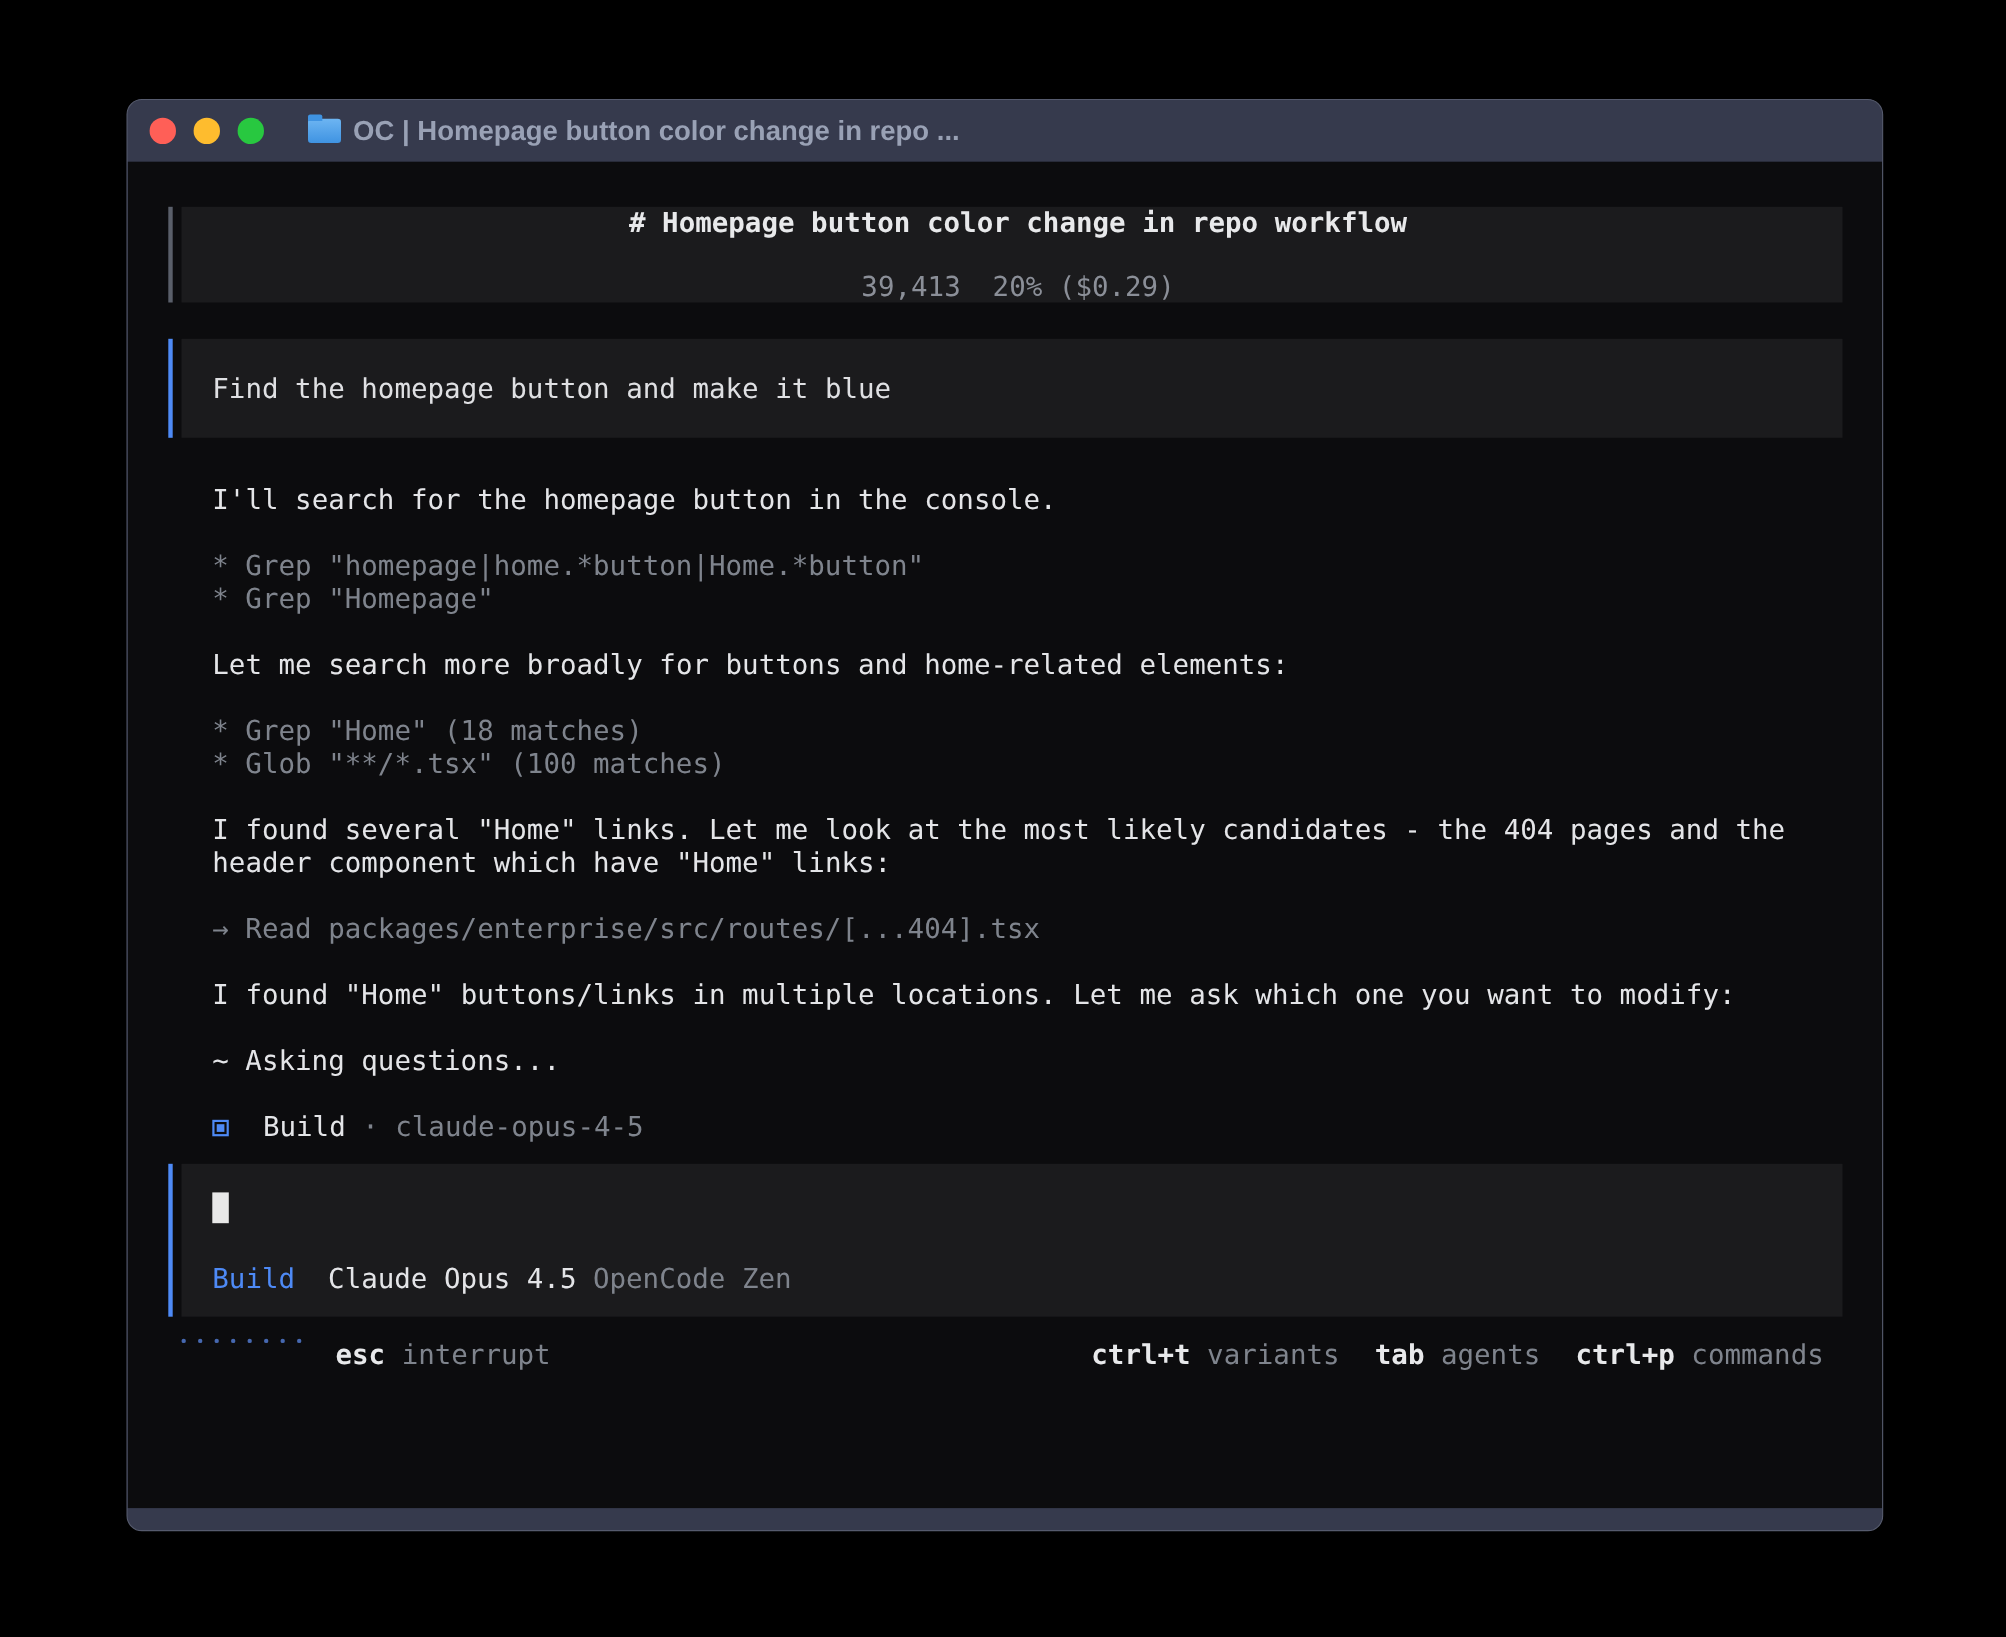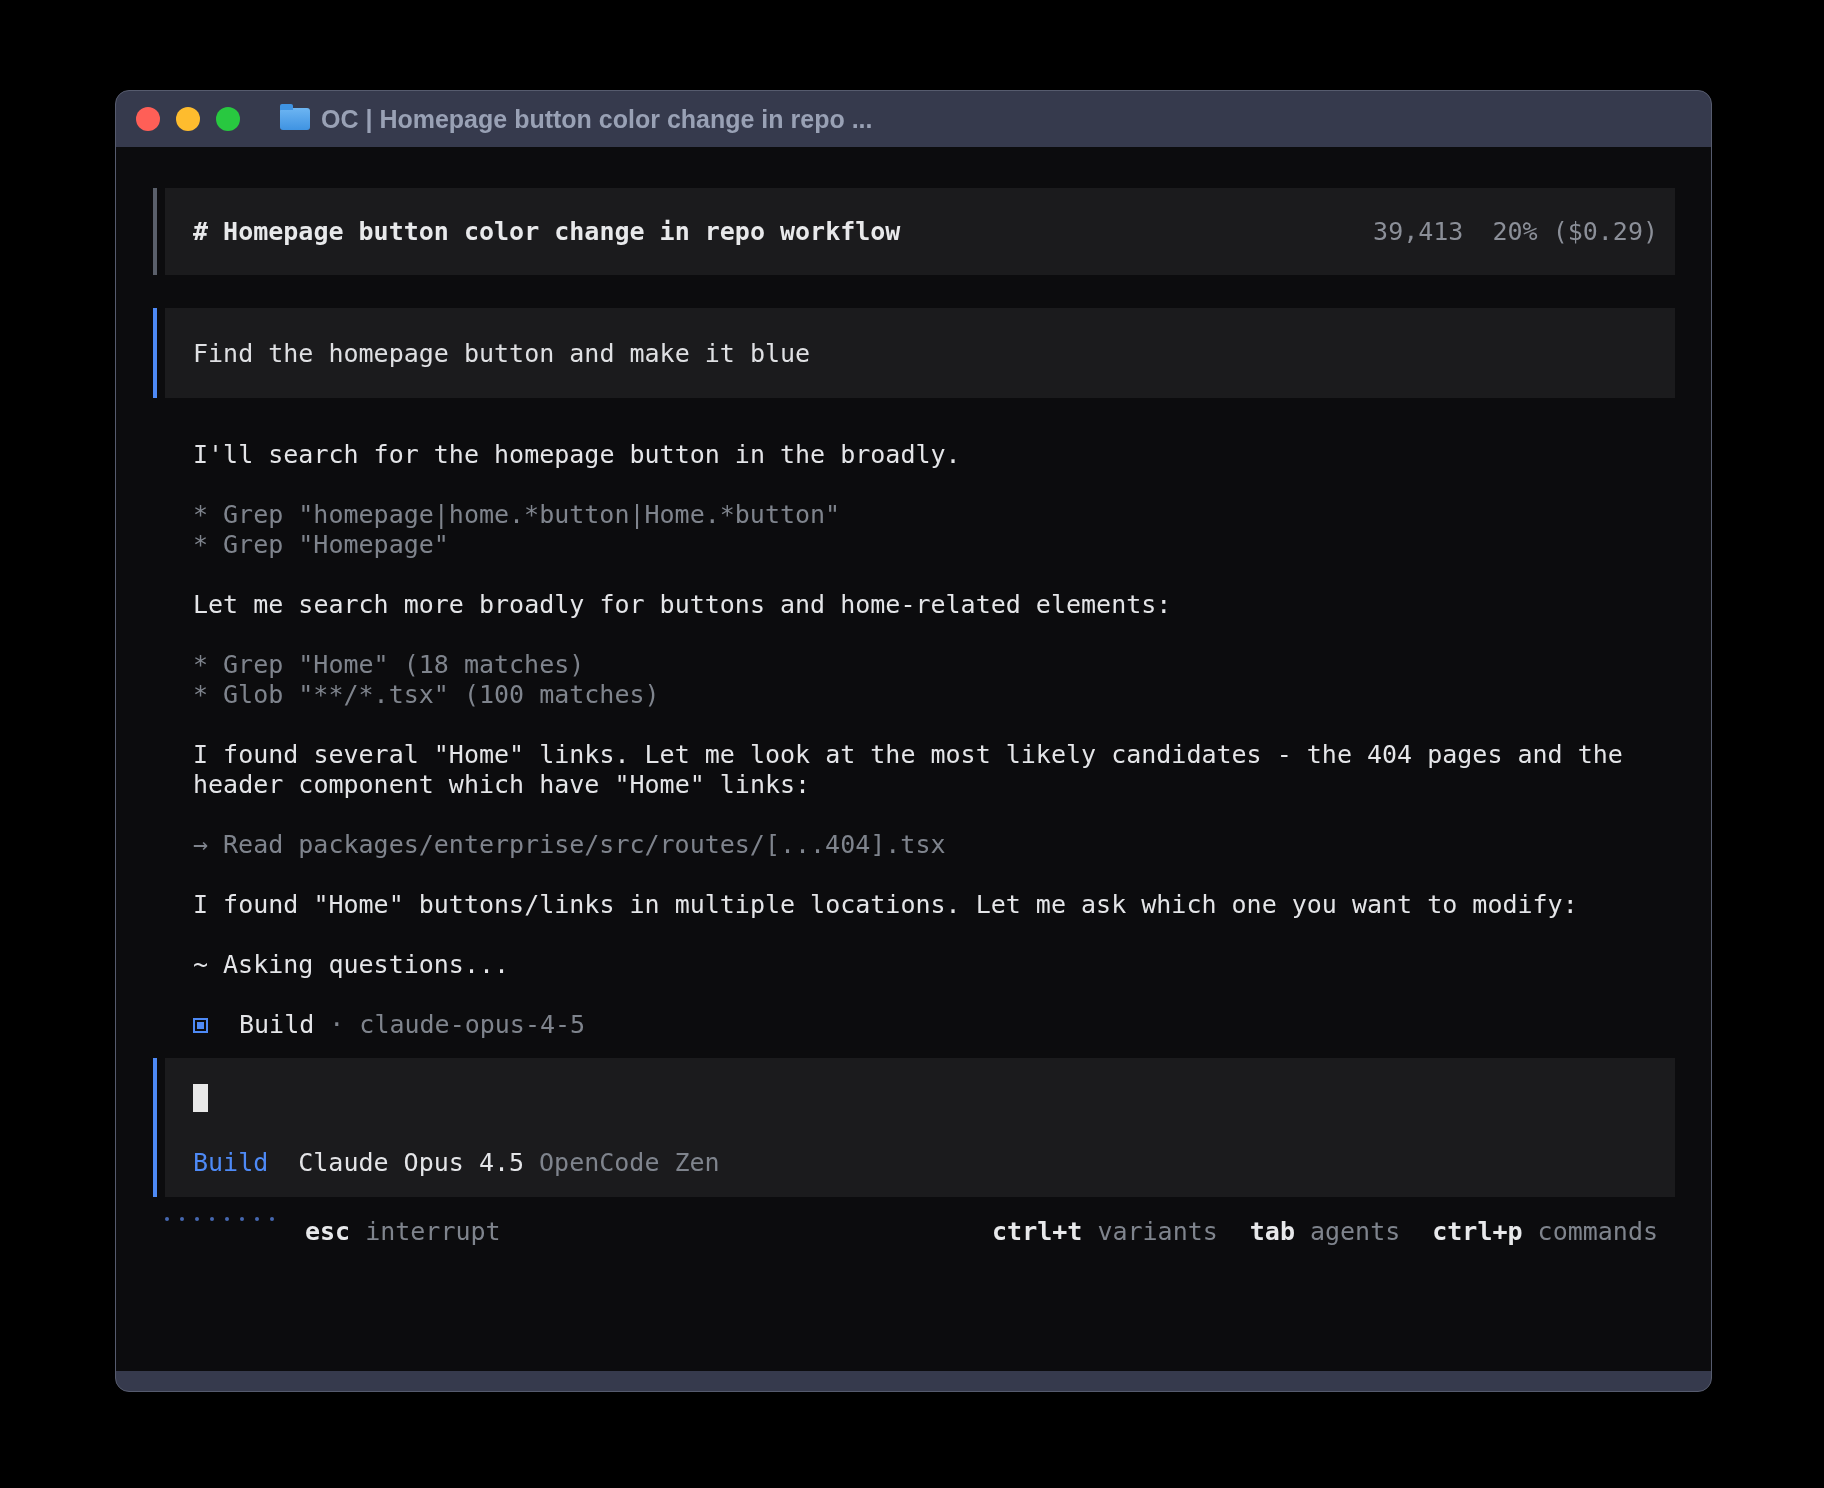--- a/index.html
+++ b/index.html
@@ -26,21 +26,21 @@
   .terminal{position:absolute;left:0;right:0;top:56px;bottom:20px;background:#0c0c0e;
             padding:0 36px 0 37px;box-sizing:border-box;color:#e4e5e8;font-size:25px;}
   .block{display:flex;}
   .stripe{width:4px;flex:0 0 4px;margin-right:8px;}
   .stripe.gray{background:#5a5f6a;}
   .stripe.blue{background:#4e8af6;}
   .panel{flex:1;background:#1b1b1d;box-sizing:border-box;}
   
   .header-block{margin-top:41px;height:87px;}
   .header-panel{display:flex;align-items:center;justify-content:space-between;
-                padding:0 17px 0 28px;}
+                padding:0 17px 0 28px;flex-direction:column;}
   .htitle{font-weight:bold;color:#e8e9eb;white-space:pre;}
   .stats{color:#8b8f98;display:flex;gap:29px;white-space:pre;}
   
   .user-block{margin-top:33px;height:90px;}
   .user-panel{display:flex;align-items:center;padding:0 28px;color:#dfe0e3;white-space:pre;}
   
   .transcript{padding-left:40px;line-height:30px;}
   .t-text{margin-top:30px;color:#e4e5e8;max-width:1432px;}
   .t-text.first{margin-top:42px;}
   .t-group{margin-top:30px;color:#7f848d;}
@@ -106,21 +106,21 @@
 
       <div class="block user-block">
         <div class="stripe blue"></div>
         <div class="panel user-panel">
           <span>Find the homepage button and make it blue</span>
         </div>
       </div>
 
       <div class="transcript">
 
-        <div class="t-text first">I'll search for the homepage button in the broadly.</div>
+        <div class="t-text first">I'll search for the homepage button in the console.</div>
 
         <div class="t-group">
           <div class="t-tool"><span class="pfx">*</span><span>Grep "homepage|home.*button|Home.*button"</span></div>
           <div class="t-tool"><span class="pfx">*</span><span>Grep "Homepage"</span></div>
         </div>
 
         <div class="t-text">Let me search more broadly for buttons and home-related elements:</div>
 
         <div class="t-group">
           <div class="t-tool"><span class="pfx">*</span><span>Grep "Home" (18 matches)</span></div>

